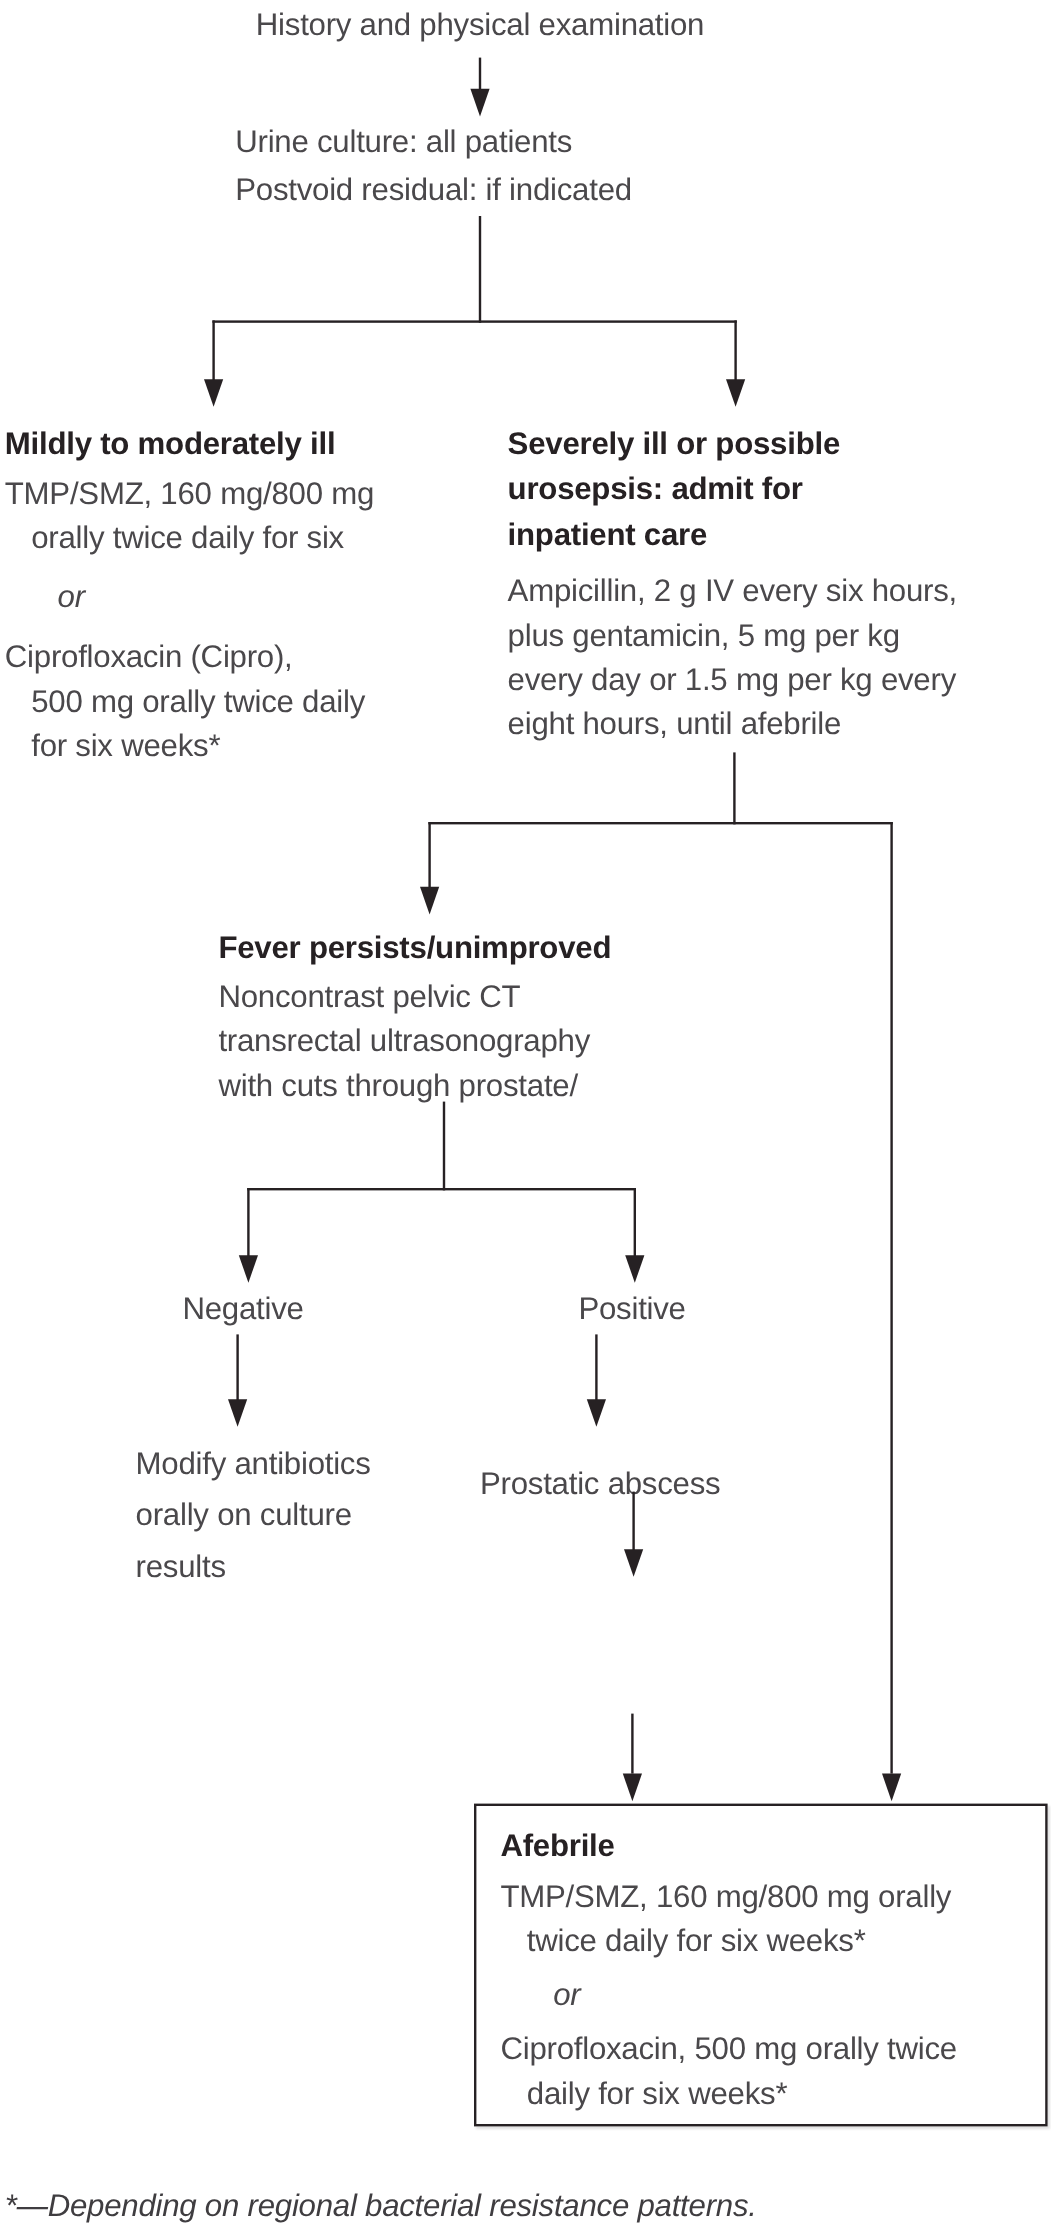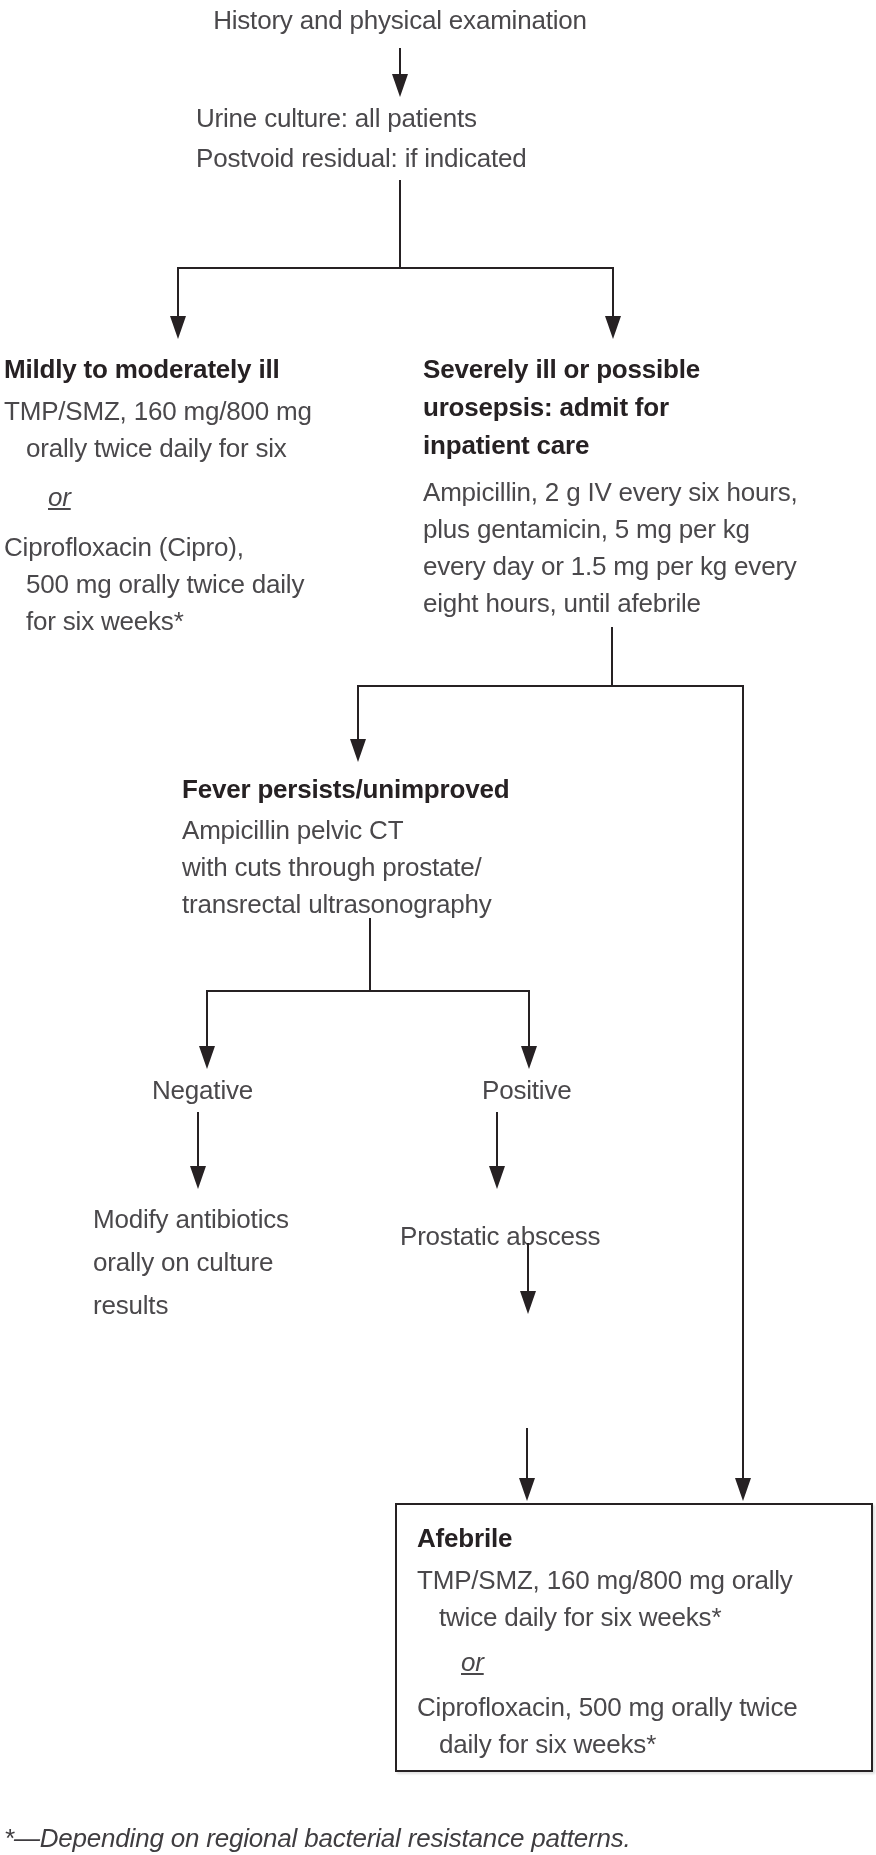--- a/index.html
+++ b/index.html
@@ -10,24 +10,24 @@
     font-family:"Liberation Sans","DejaVu Sans",sans-serif;
     color:#4a484b;
     font-size:26px;
     letter-spacing:-0.2px;
     overflow:hidden;
   }
   .abs{position:absolute;}
   .tline{line-height:37px;white-space:nowrap;}
   .lh38{line-height:38px;}
   .lh40{line-height:40px;}
-  .lh43{line-height:43px;}
+  .lh43{line-height:43px;margin-left:20px;}
   .bold{font-weight:bold;color:#262123;}
   .ind1{padding-left:22px;}
-  .ind2{padding-left:44px;text-decoration:underline;}
+  .ind2{padding-left:44px;}
   .italic{font-style:italic;}
   .orline{margin-top:12px;margin-bottom:13px;}
   .line{position:absolute;background:#262123;}
   .ah{
     position:absolute;width:0;height:0;
     border-left:8px solid transparent;
     border-right:8px solid transparent;
     border-top:23px solid #262123;
   }
   .center{text-align:center;}
@@ -86,23 +86,23 @@
 
   <div class="line" style="left:611px;top:627px;width:2px;height:60px;"></div>
   <div class="line" style="left:357px;top:685px;width:387px;height:2px;"></div>
   <div class="line" style="left:357px;top:685px;width:2px;height:55px;"></div>
   <div class="ah" style="left:350px;top:739px;"></div>
   <div class="line" style="left:742px;top:685px;width:2px;height:793px;"></div>
   <div class="ah" style="left:735px;top:1478px;"></div>
 
   <div class="abs" style="left:182px;top:770px;">
     <div class="tline lh38 bold" style="margin-bottom:4px;">Fever persists/unimproved</div>
-    <div class="tline">Ampicillin pelvic CT</div>
+    <div class="tline">Noncontrast pelvic CT</div>
+    <div class="tline">transrectal ultrasonography</div>
     <div class="tline">with cuts through prostate/</div>
-    <div class="tline">transrectal ultrasonography</div>
   </div>
 
   <div class="line" style="left:369px;top:918px;width:2px;height:74px;"></div>
   <div class="line" style="left:206px;top:990px;width:324px;height:2px;"></div>
   <div class="line" style="left:206px;top:990px;width:2px;height:58px;"></div>
   <div class="ah" style="left:199px;top:1046px;"></div>
   <div class="line" style="left:528px;top:990px;width:2px;height:58px;"></div>
   <div class="ah" style="left:521px;top:1046px;"></div>
 
   <div class="abs tline" style="left:152px;top:1072px;">Negative</div>

